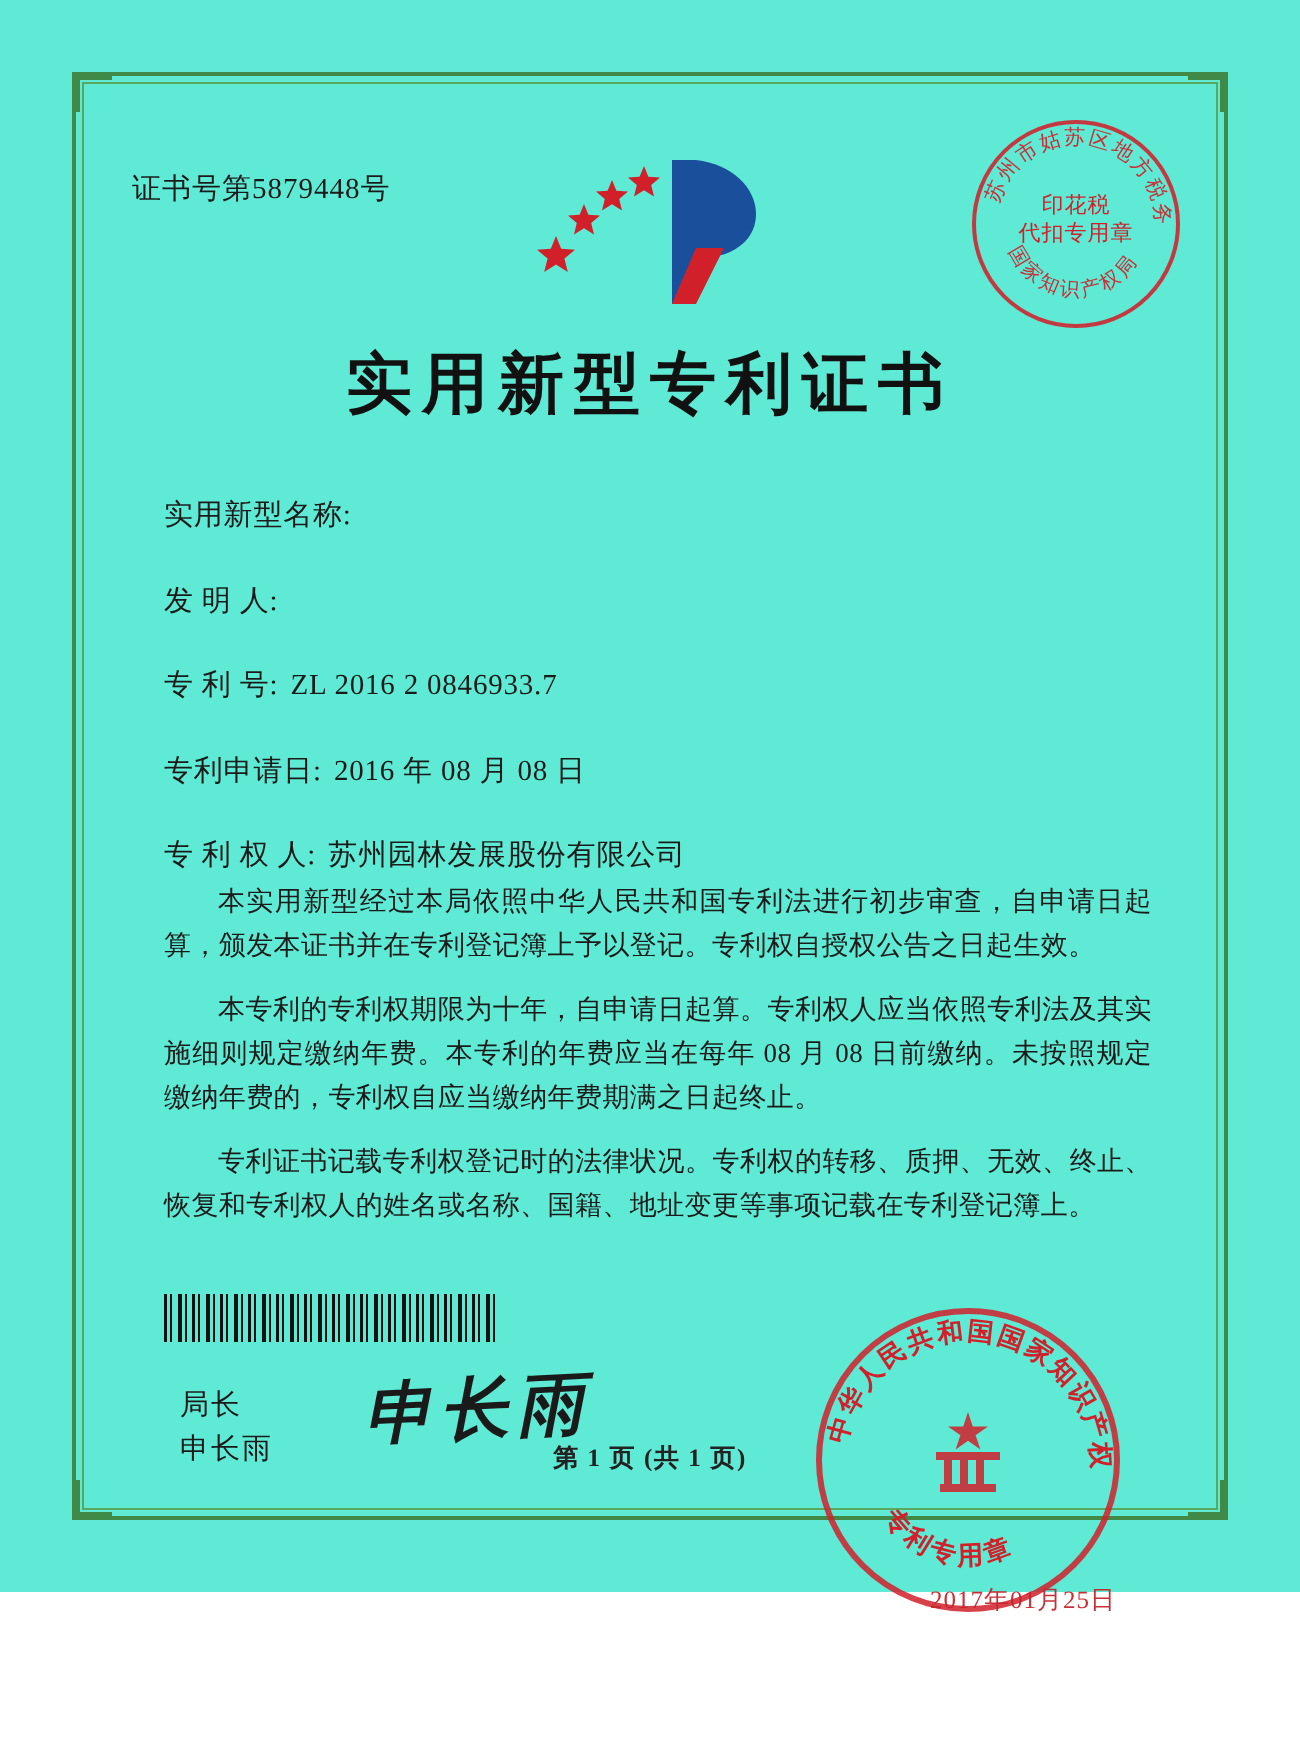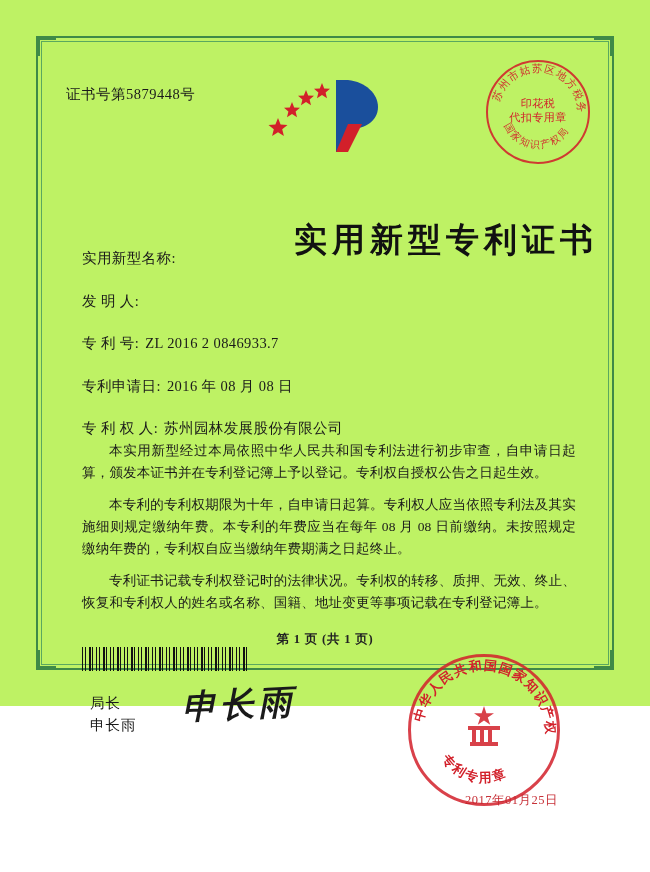--- a/index.html
+++ b/index.html
@@ -11,22 +11,22 @@
     width: 650px;
     height: 872px;
     font-family: "Liberation Serif", "DejaVu Serif", serif;
     color: #1a1a1a;
     overflow: hidden;
   }
 
   .certificate {
     position: relative;
     width: 650px;
-    height: 706px;
-    background: #bef264;
+    height: 796px;
+    background: #5eead4;
     box-sizing: border-box;
   }
 
   
   .border-outer {
     position: absolute;
     left: 36px;
     top: 36px;
     right: 36px;
     bottom: 36px;
@@ -110,27 +110,26 @@
     font-family: "Liberation Serif", serif;
     letter-spacing: 0.5px;
   }
 
   
   .main-title {
     position: absolute;
     left: 0;
     right: 0;
     top: 118px;
-    text-align: right;
+    text-align: center;
     font-size: 33px;
     font-weight: bold;
     letter-spacing: 5px;
     color: #111;
     font-family: "Liberation Serif", "DejaVu Serif", serif;
-    margin-top: 48px;
   }
 
   
   .fields {
     position: absolute;
     left: 30px;
     right: 20px;
     top: 196px;
   }
   .field-row {

